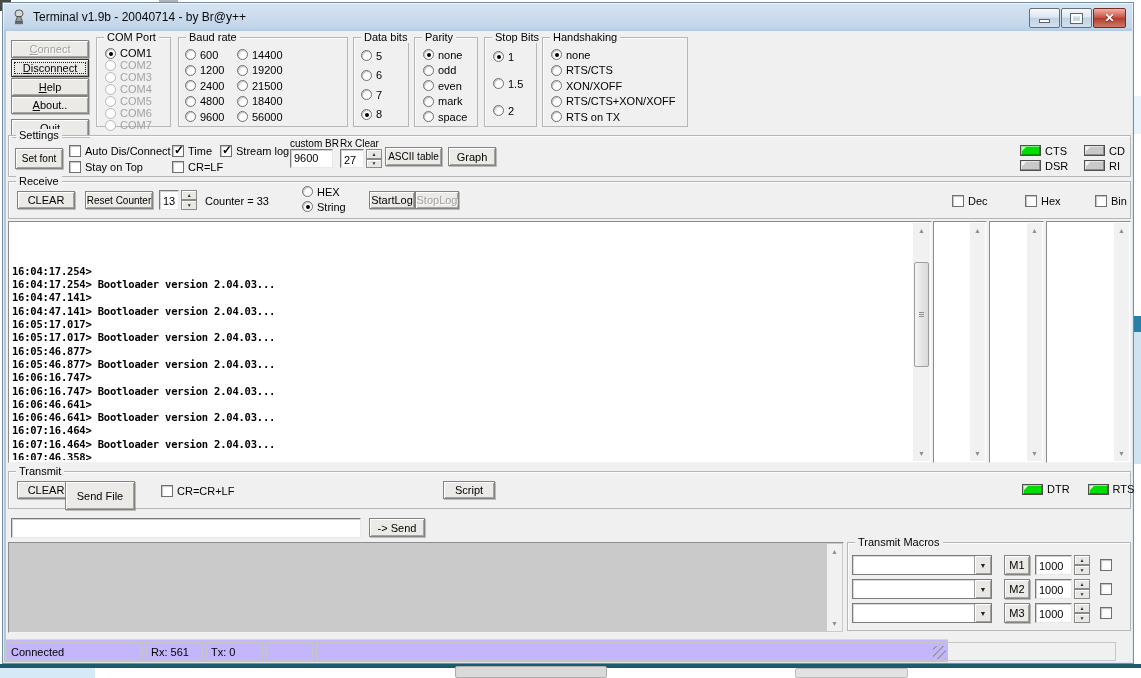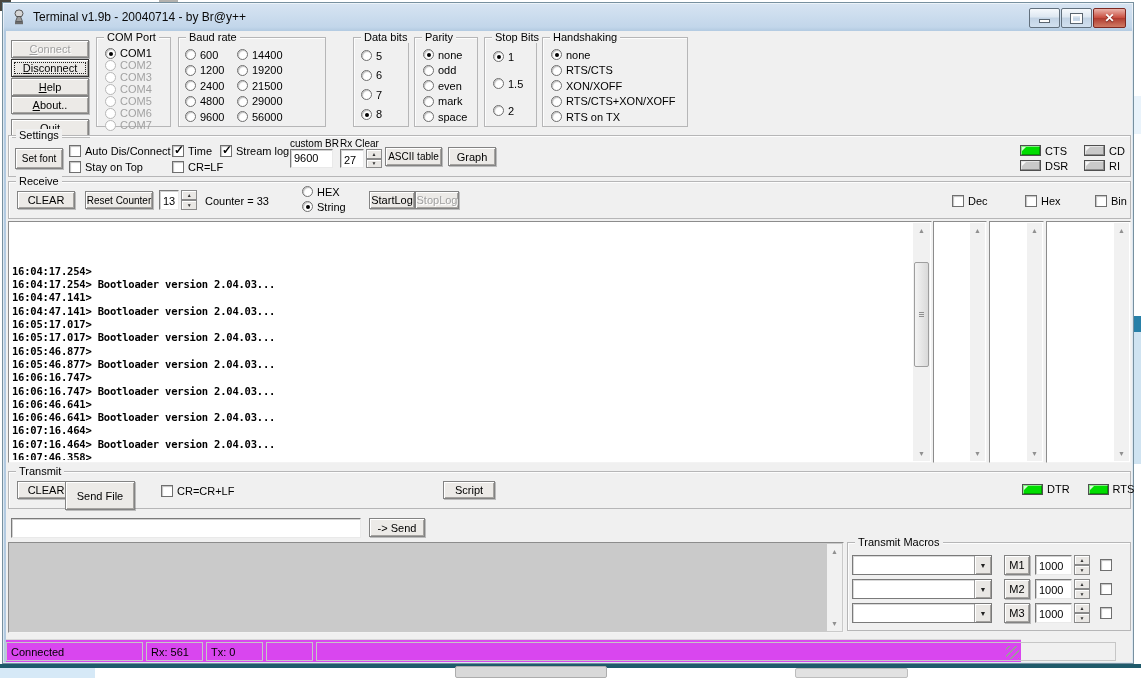--- a/index.html
+++ b/index.html
@@ -97,21 +97,21 @@
   .sbar { position:absolute; width:17px; background:#f1f1f1; display:flex; flex-direction:column; }
   .sb-ar { height:15px; display:flex; align-items:center; justify-content:center; font-size:7px; color:#909090; }
   .sb-track { flex:1; position:relative; }
   .sb-thumb { position:absolute; left:1px; right:1px; background:linear-gradient(90deg,#f4f4f4,#d9d9d9);
               border:1px solid #9e9e9e; border-radius:2px; }
   .sb-grip { position:absolute; left:4px; right:4px; top:50%; height:5px; margin-top:-3px;
              background:repeating-linear-gradient(#8f8f8f 0 1px, transparent 1px 2px); }
 
   .tx-history { position:absolute; background:#cacaca; border:1px solid; border-color:#8c8c8c #f3f3f3 #f3f3f3 #8c8c8c; }
 
-  .statusbar { position:absolute; left:0; top:608px; width:1015px; height:23px; background:#d946ef; border-top:1px solid #d8d8d8; }
+  .statusbar { position:absolute; left:0; top:608px; width:942px; height:23px; background:#c4b5fd; border-top:1px solid #d8d8d8; }
   .scell { position:absolute; top:2px; height:19px; border:1px solid #c6c6c6; padding:3px 4px; white-space:nowrap; overflow:hidden; }
   .grip { position:absolute; right:2px; bottom:3px; width:13px; height:13px;
           background:repeating-linear-gradient(135deg, transparent 0 2px, #9b9b9b 2px 3px, transparent 3px 5px); }
 
   .small { font-size:10px; }
 </style>
 </head>
 <body>
 
 <div class="desktop">
@@ -194,21 +194,21 @@
             <span class="radio"></span>
             <span>COM6</span>
           </div>
             <div class="opt disabled">
             <span class="radio"></span>
             <span>COM7</span>
           </div>
           </div>
       </div>
 
-      <div class="group" style="left:172px;top:6px;width:148px;height:90px;">
+      <div class="group" style="left:172px;top:6px;width:170px;height:90px;">
         <span class="glabel">Baud rate</span>
         <div class="vlist" style="left:6px;top:10px;height:75px;width:48px;">
 
         <div class="opt">
             <span class="radio"></span>
             <span>600</span>
           </div>
             <div class="opt">
             <span class="radio"></span>
             <span>1200</span>
@@ -235,21 +235,21 @@
             <div class="opt">
             <span class="radio"></span>
             <span>19200</span>
           </div>
             <div class="opt">
             <span class="radio"></span>
             <span>21500</span>
           </div>
             <div class="opt">
             <span class="radio"></span>
-            <span>29000</span>
+            <span>18400</span>
           </div>
             <div class="opt">
             <span class="radio"></span>
             <span>56000</span>
           </div>
           </div>
       </div>
 
       <div class="group" style="left:347px;top:6px;width:56px;height:90px;">
         <span class="glabel">Data bits</span>

